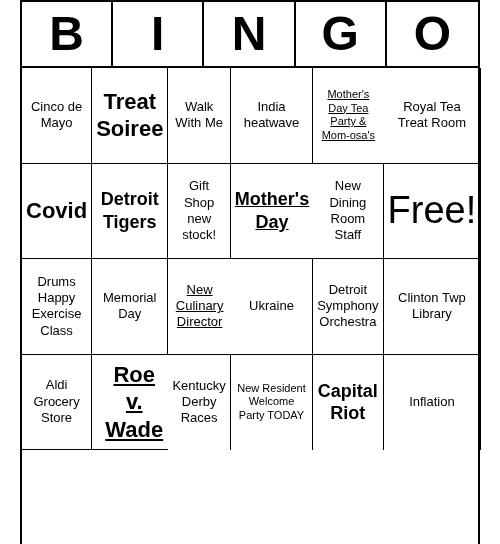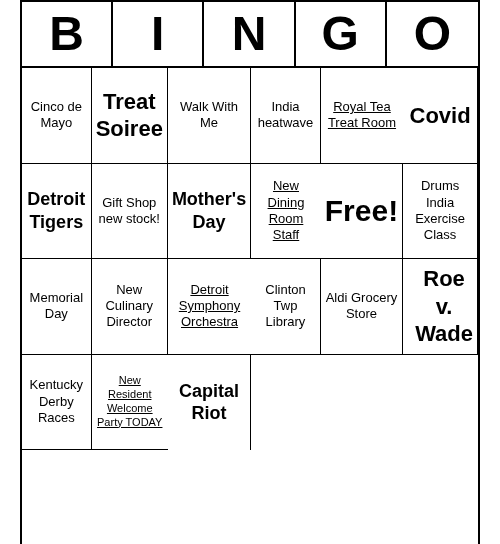--- a/index.html
+++ b/index.html
@@ -86,31 +86,34 @@
       <div class="bingo-header-cell">I</div>
       <div class="bingo-header-cell">N</div>
       <div class="bingo-header-cell">G</div>
       <div class="bingo-header-cell">O</div>
     </div>
   <div class="bingo-grid">
   <div class="bingo-cell">Cinco de Mayo</div>
       <div class="bingo-cell large-text" style="font-size: 22px; font-weight: bold;">Treat Soiree</div>
       <div class="bingo-cell">Walk With Me</div>
       <div class="bingo-cell">India heatwave</div>
+      <div class="bingo-cell" style="font-size: 11px;">Mother's Day Tea Party &amp; Mom-osa's</div>
       <div class="bingo-cell">Royal Tea Treat Room</div>
       <div class="bingo-cell large-text" style="font-size: 22px; font-weight: bold;">Covid</div>
       <div class="bingo-cell" style="font-size: 18px; font-weight: bold;">Detroit Tigers</div>
       <div class="bingo-cell">Gift Shop new stock!</div>
       <div class="bingo-cell" style="font-size: 18px; font-weight: bold;">Mother's Day</div>
       <div class="bingo-cell">New Dining Room Staff</div>
-      <div class="bingo-cell free" style="font-size: 30px; font-weight: bold;">Free!</div>
-      <div class="bingo-cell">Drums India Exercise Class</div>
+      <div class="bingo-cell free" style="font-size: 38px; font-weight: normal;">Free!</div>
+      <div class="bingo-cell">Drums Happy Exercise Class</div>
       <div class="bingo-cell">Memorial Day</div>
       <div class="bingo-cell">New Culinary Director</div>
+      <div class="bingo-cell">Ukraine</div>
       <div class="bingo-cell">Detroit Symphony Orchestra</div>
       <div class="bingo-cell">Clinton Twp Library</div>
       <div class="bingo-cell">Aldi Grocery Store</div>
       <div class="bingo-cell large-text" style="font-size: 22px; font-weight: bold; padding-left: 12px;">Roe v. Wade</div>
       <div class="bingo-cell">Kentucky Derby Races</div>
       <div class="bingo-cell" style="font-size: 11px;">New Resident Welcome Party TODAY</div>
       <div class="bingo-cell" style="font-size: 18px; font-weight: bold;">Capital Riot</div>
+      <div class="bingo-cell">Inflation</div>
     </div>
 </div>
 
 </body></html>

